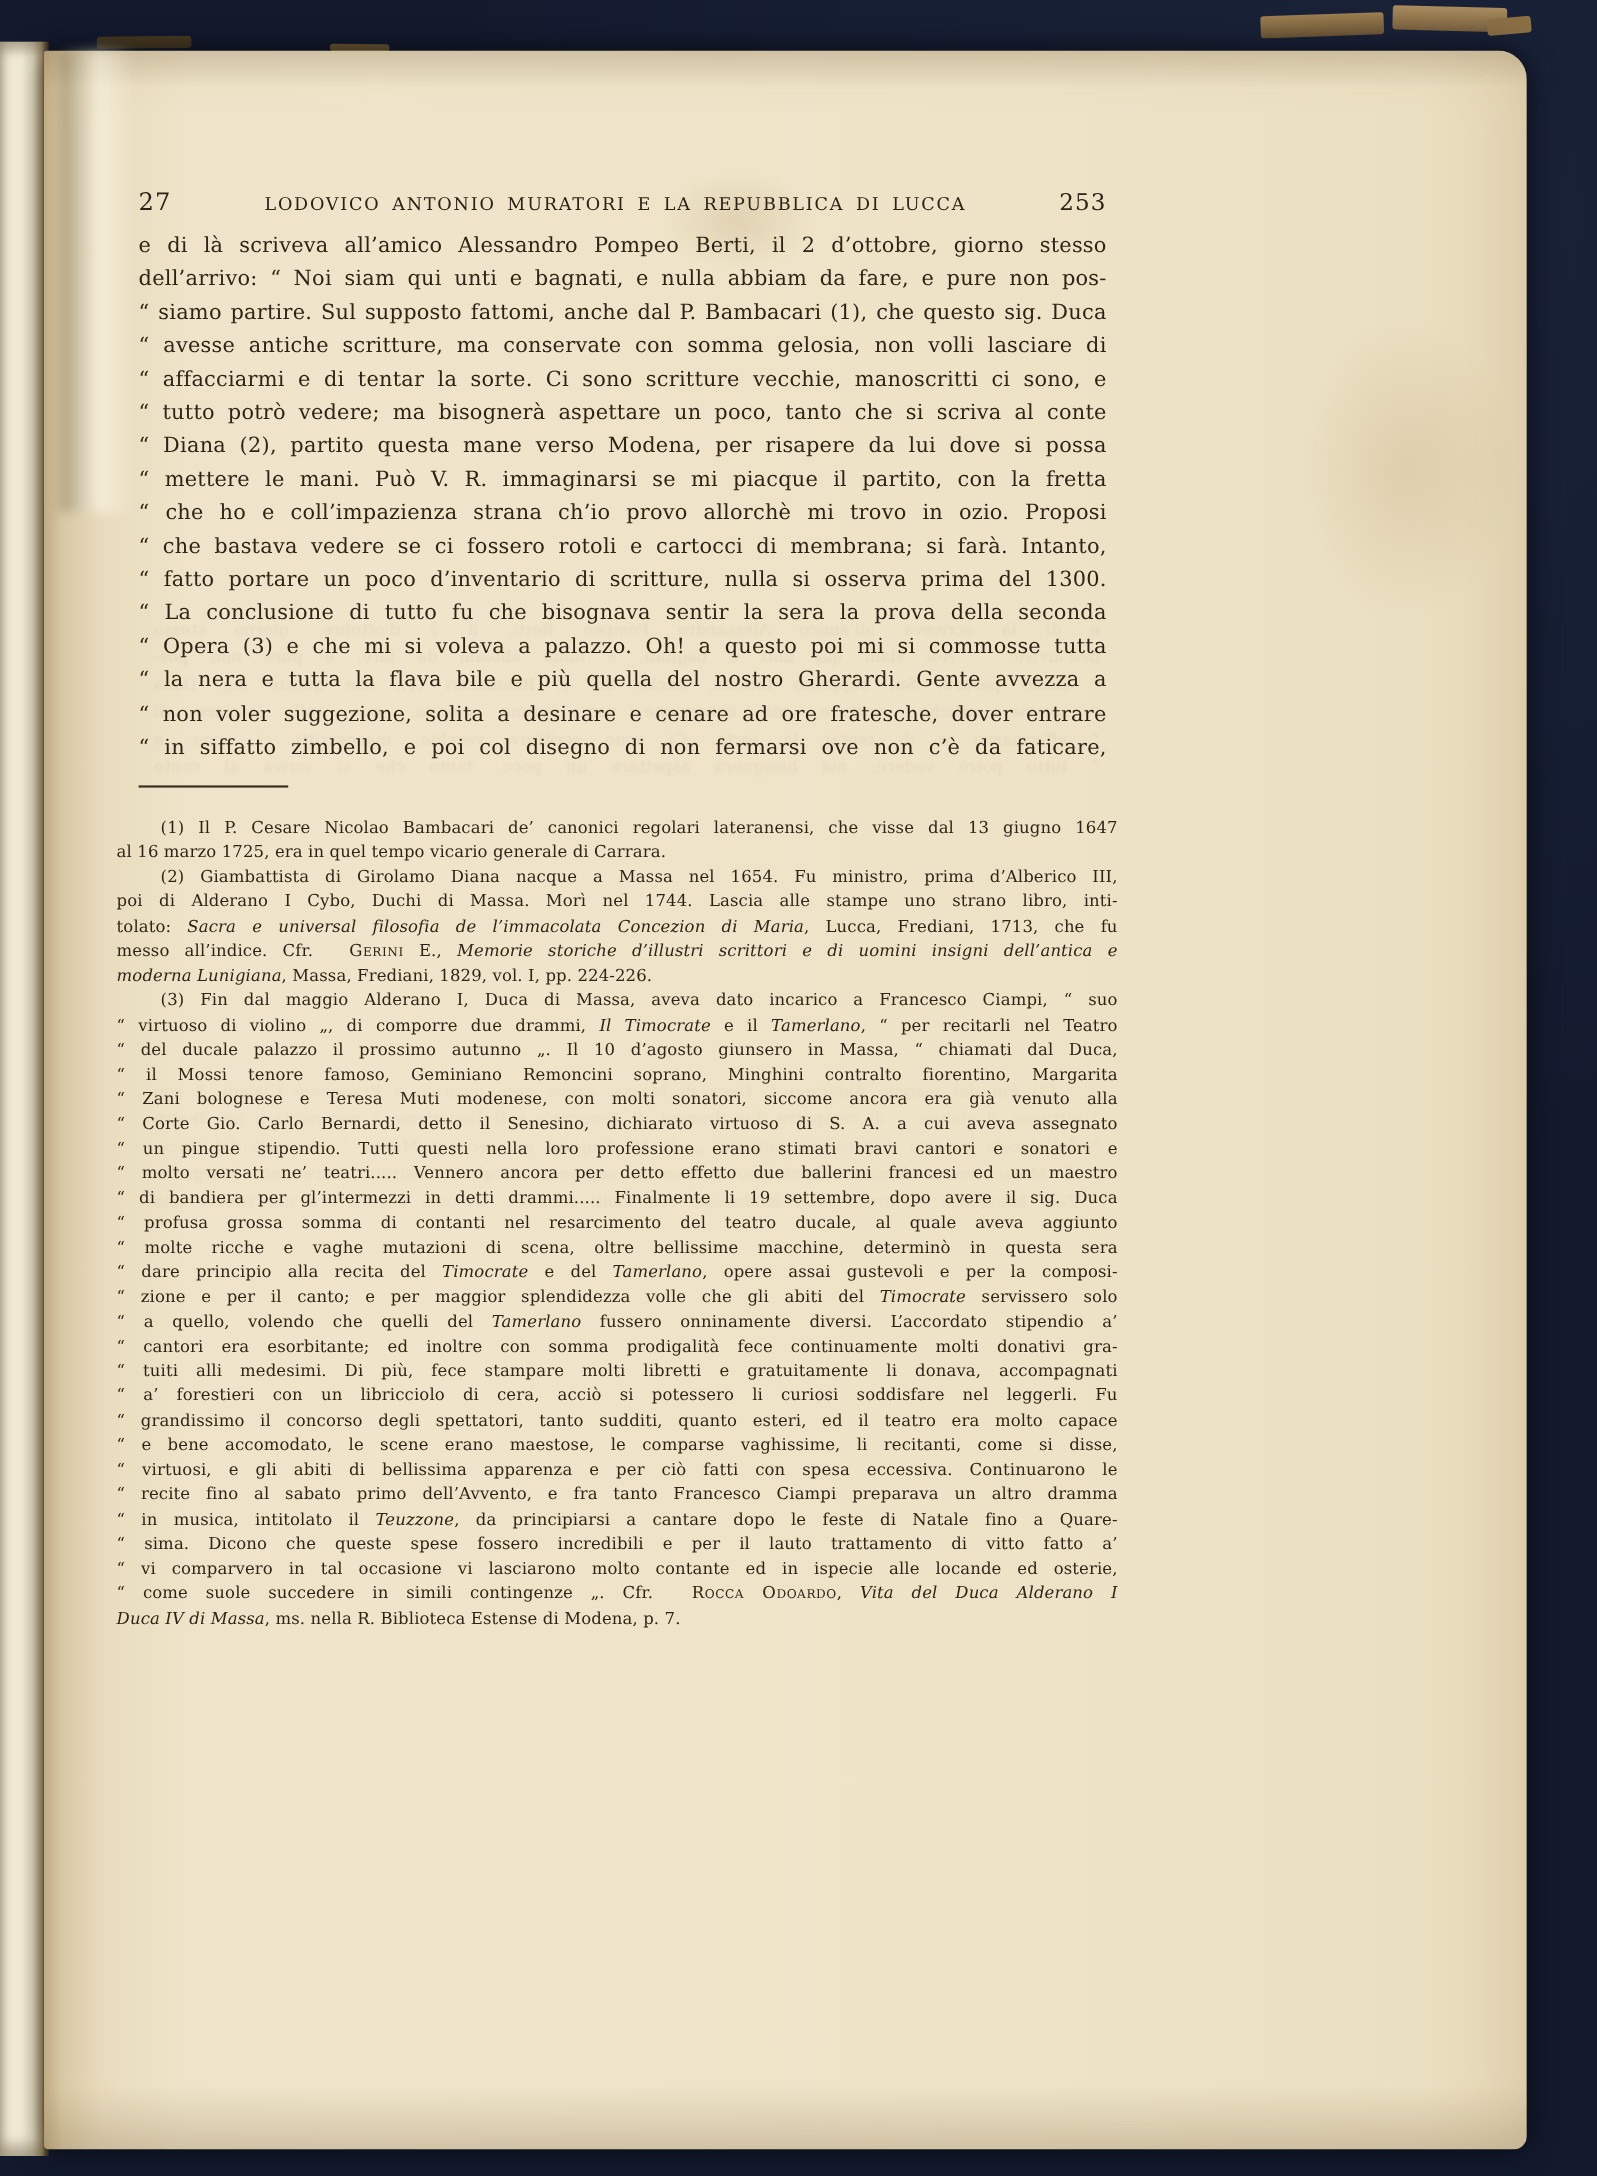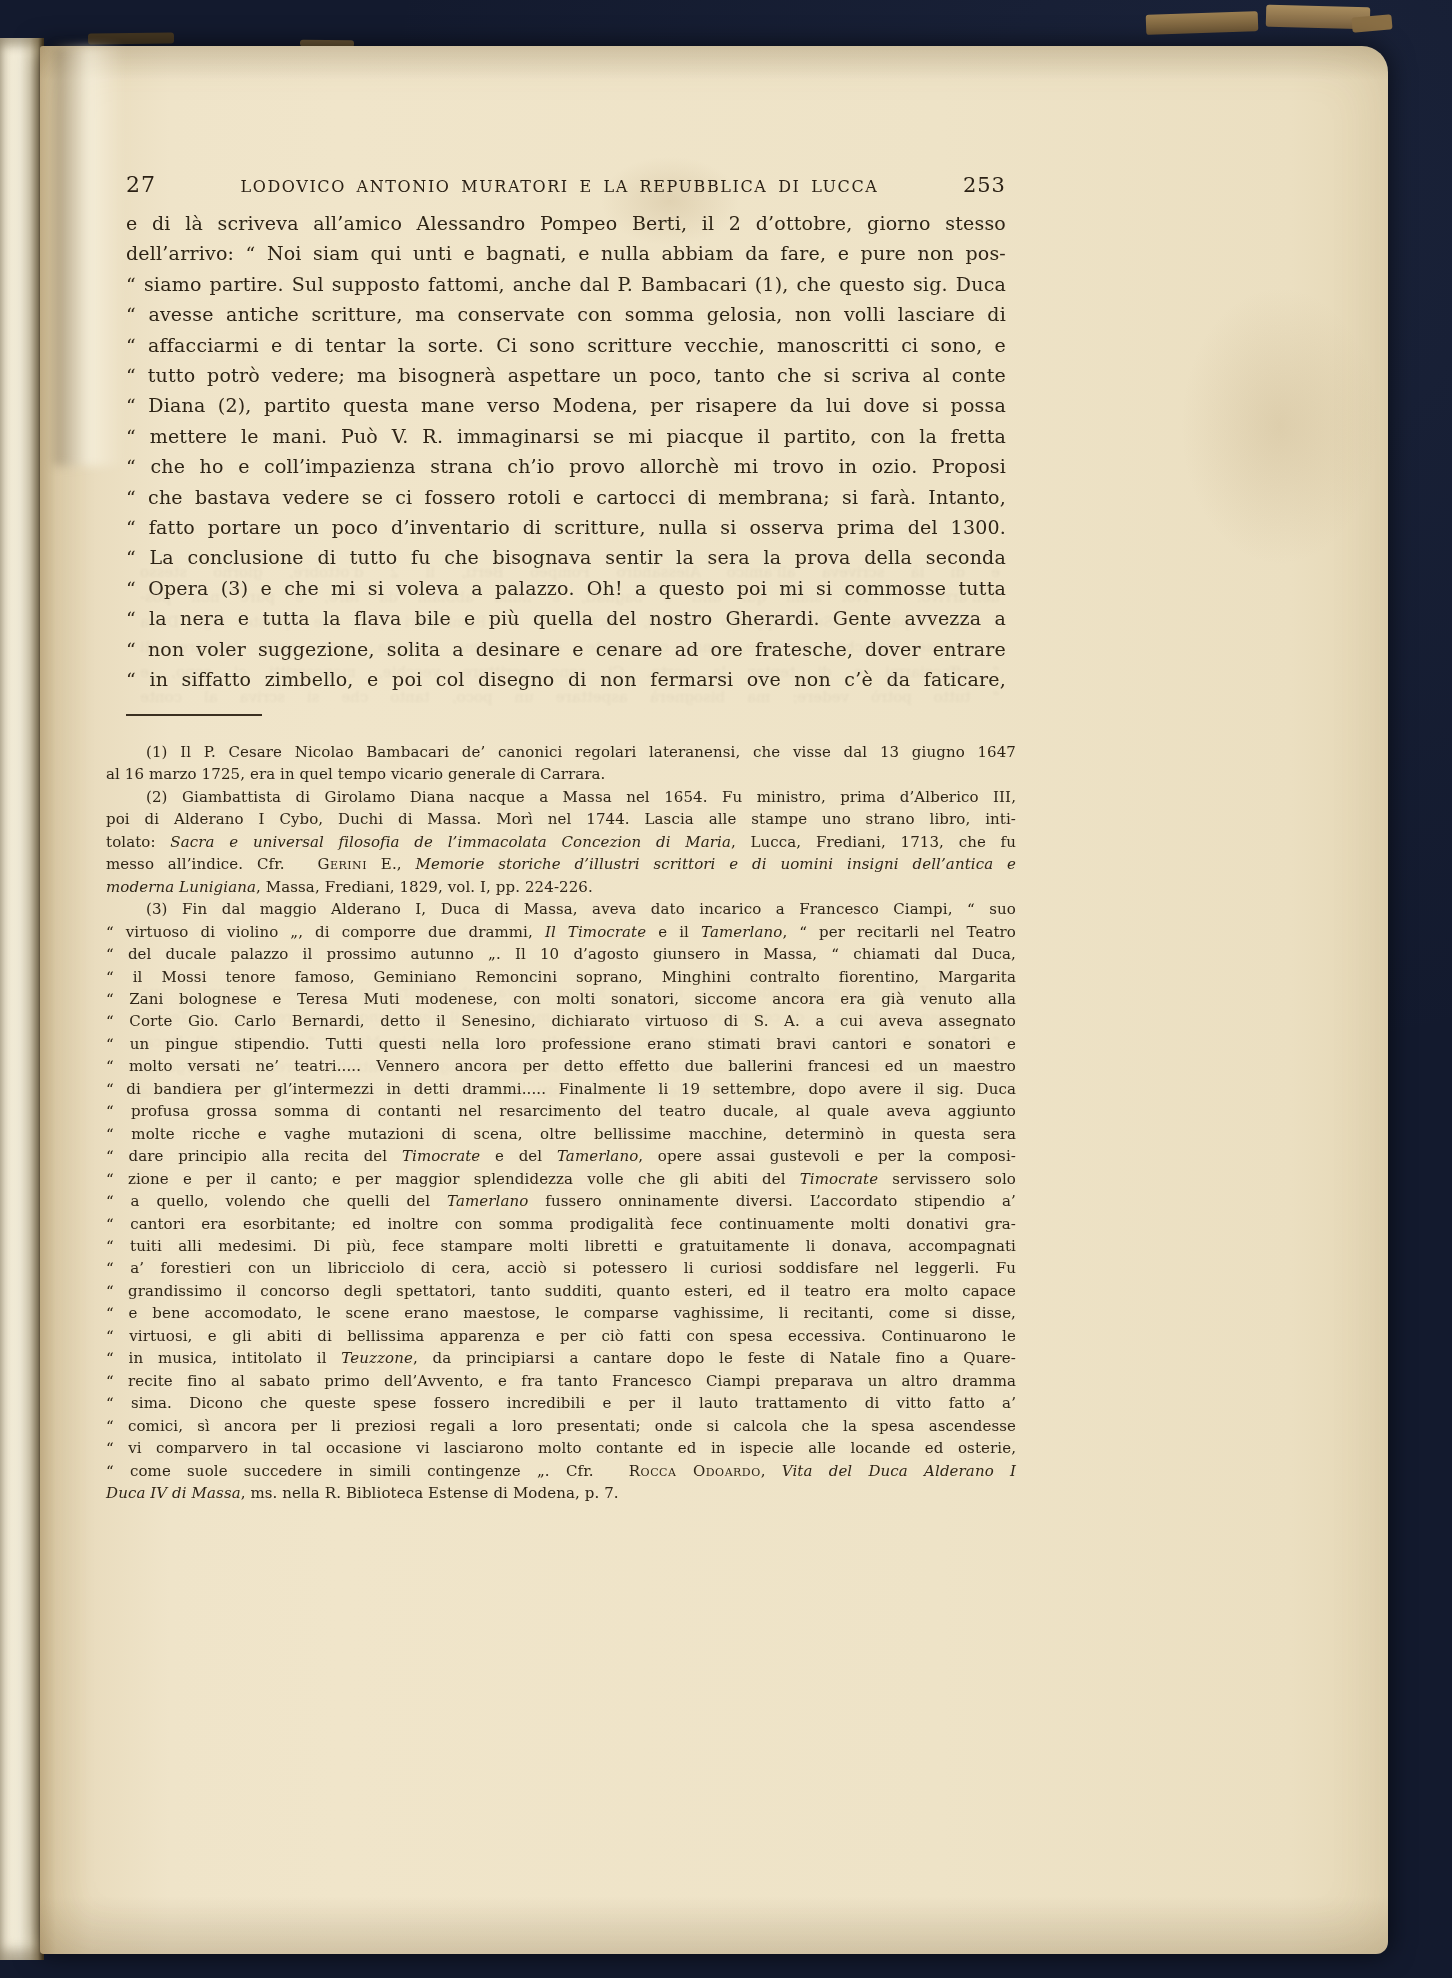--- a/index.html
+++ b/index.html
@@ -159,21 +159,20 @@
       <div class="tline">“ molte ricche e vaghe mutazioni di scena, oltre bellissime macchine, determinò in questa sera</div>
       <div class="tline">“ dare principio alla recita del <span class="it ">Timocrate</span> e del <span class="it ">Tamerlano</span>, opere assai gustevoli e per la composi-</div>
       <div class="tline">“ zione e per il canto; e per maggior splendidezza volle che gli abiti del <span class="it ">Timocrate</span> servissero solo</div>
       <div class="tline">“ a quello, volendo che quelli del <span class="it ">Tamerlano</span> fussero onninamente diversi. L’accordato stipendio a’</div>
       <div class="tline">“ cantori era esorbitante; ed inoltre con somma prodigalità fece continuamente molti donativi gra-</div>
       <div class="tline">“ tuiti alli medesimi. Di più, fece stampare molti libretti e gratuitamente li donava, accompagnati</div>
       <div class="tline">“ a’ forestieri con un libricciolo di cera, acciò si potessero li curiosi soddisfare nel leggerli. Fu</div>
       <div class="tline">“ grandissimo il concorso degli spettatori, tanto sudditi, quanto esteri, ed il teatro era molto capace</div>
       <div class="tline">“ e bene accomodato, le scene erano maestose, le comparse vaghissime, li recitanti, come si disse,</div>
       <div class="tline">“ virtuosi, e gli abiti di bellissima apparenza e per ciò fatti con spesa eccessiva. Continuarono le</div>
+      <div class="tline">“ recite fino al sabato primo dell’Avvento, e fra tanto Francesco Ciampi preparava un altro dramma</div>
       <div class="tline">“ in musica, intitolato il <span class="it ">Teuzzone</span>, da principiarsi a cantare dopo le feste di Natale fino a Quare-</div>
-      <div class="tline">“ recite fino al sabato primo dell’Avvento, e fra tanto Francesco Ciampi preparava un altro dramma</div>
       <div class="tline">“ sima. Dicono che queste spese fossero incredibili e per il lauto trattamento di vitto fatto a’</div>
-      <div class="tline">“ comici, sì ancora per li preziosi regali a loro presentati; onde si calcola che la spesa ascendesse</div>
       <div class="tline">“ vi comparvero in tal occasione vi lasciarono molto contante ed in ispecie alle locande ed osterie,</div>
       <div class="tline">“ come suole succedere in simili contingenze „. Cfr. <span class="sc">Rocca Odoardo</span>, <span class="it ">Vita del Duca Alderano I</span></div>
       <div class="tline nj"><span class="it ">Duca IV di Massa</span>, ms. nella R. Biblioteca Estense di Modena, p. 7.</div>
     </div>
 </div>
 
 </body></html>

